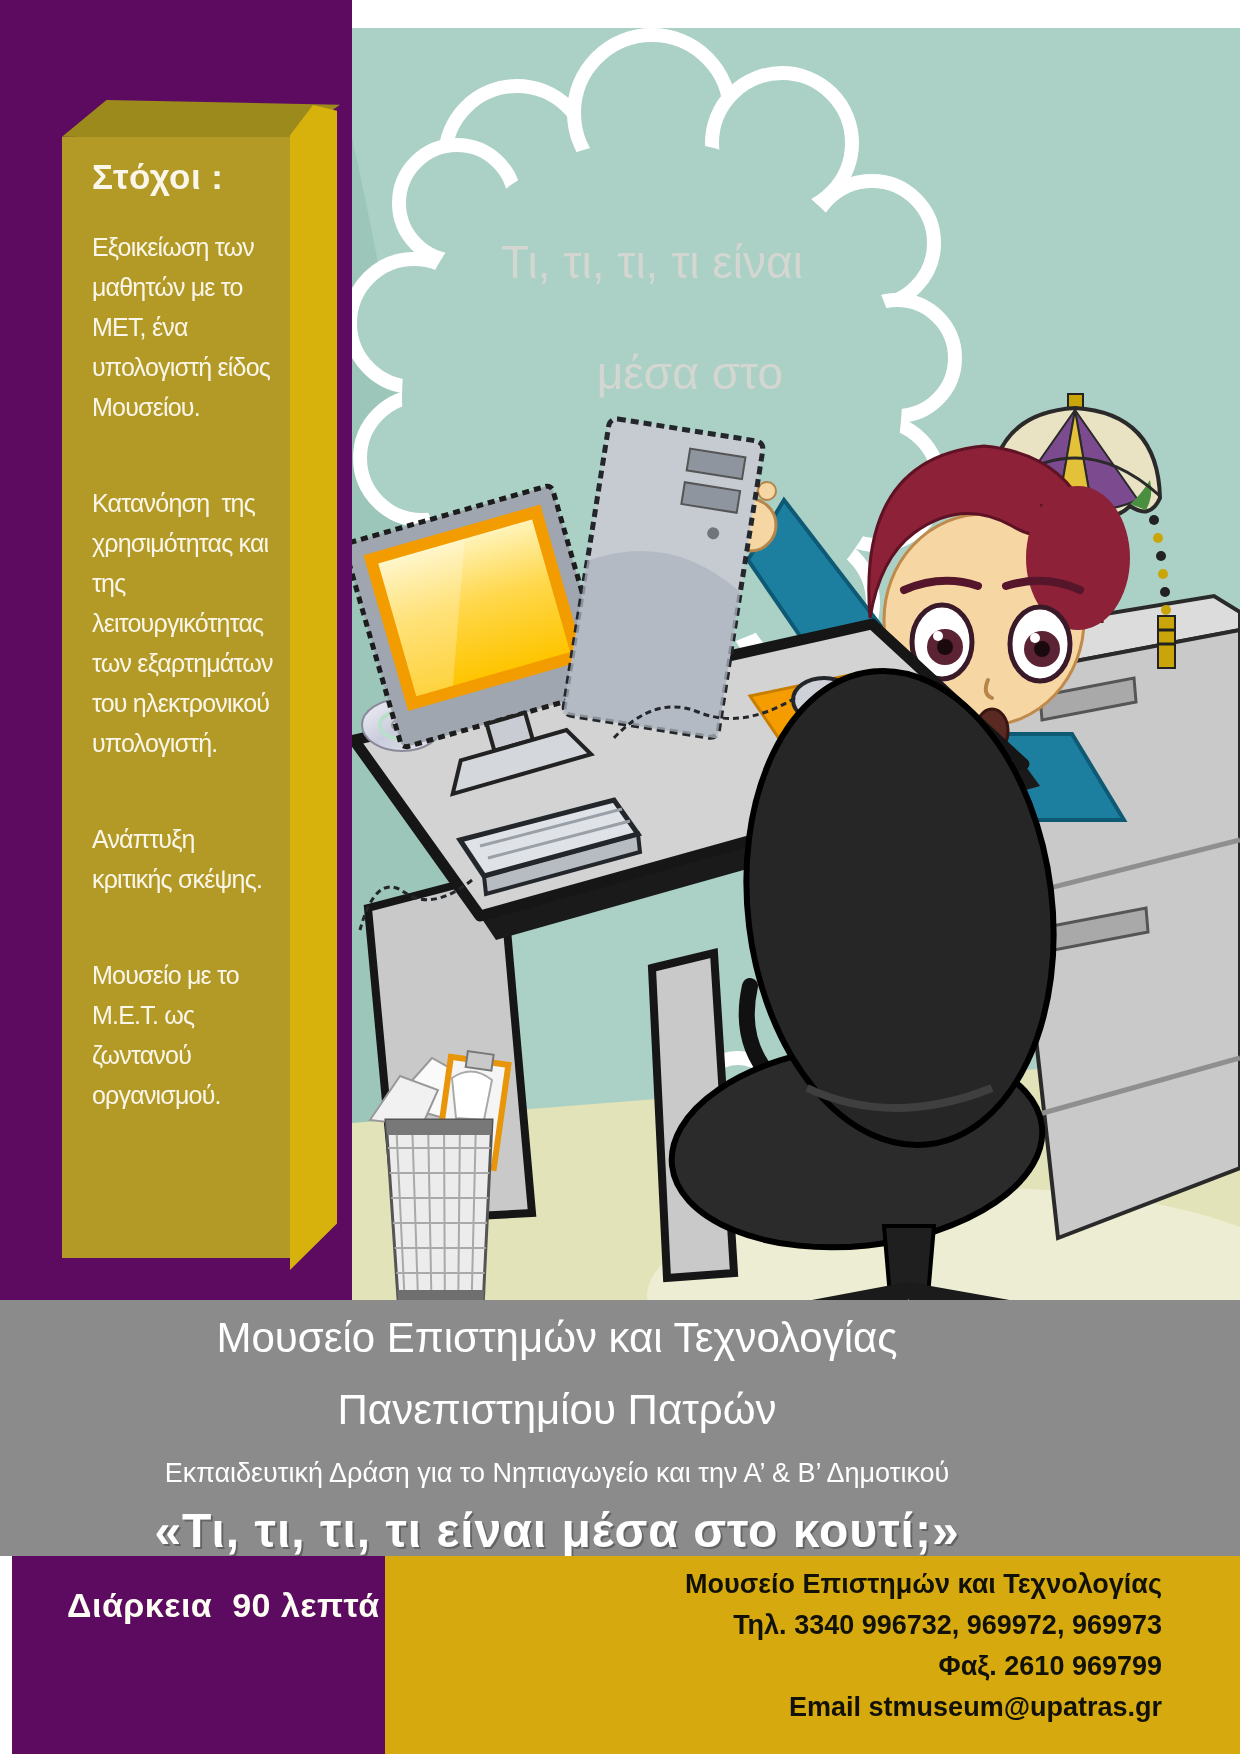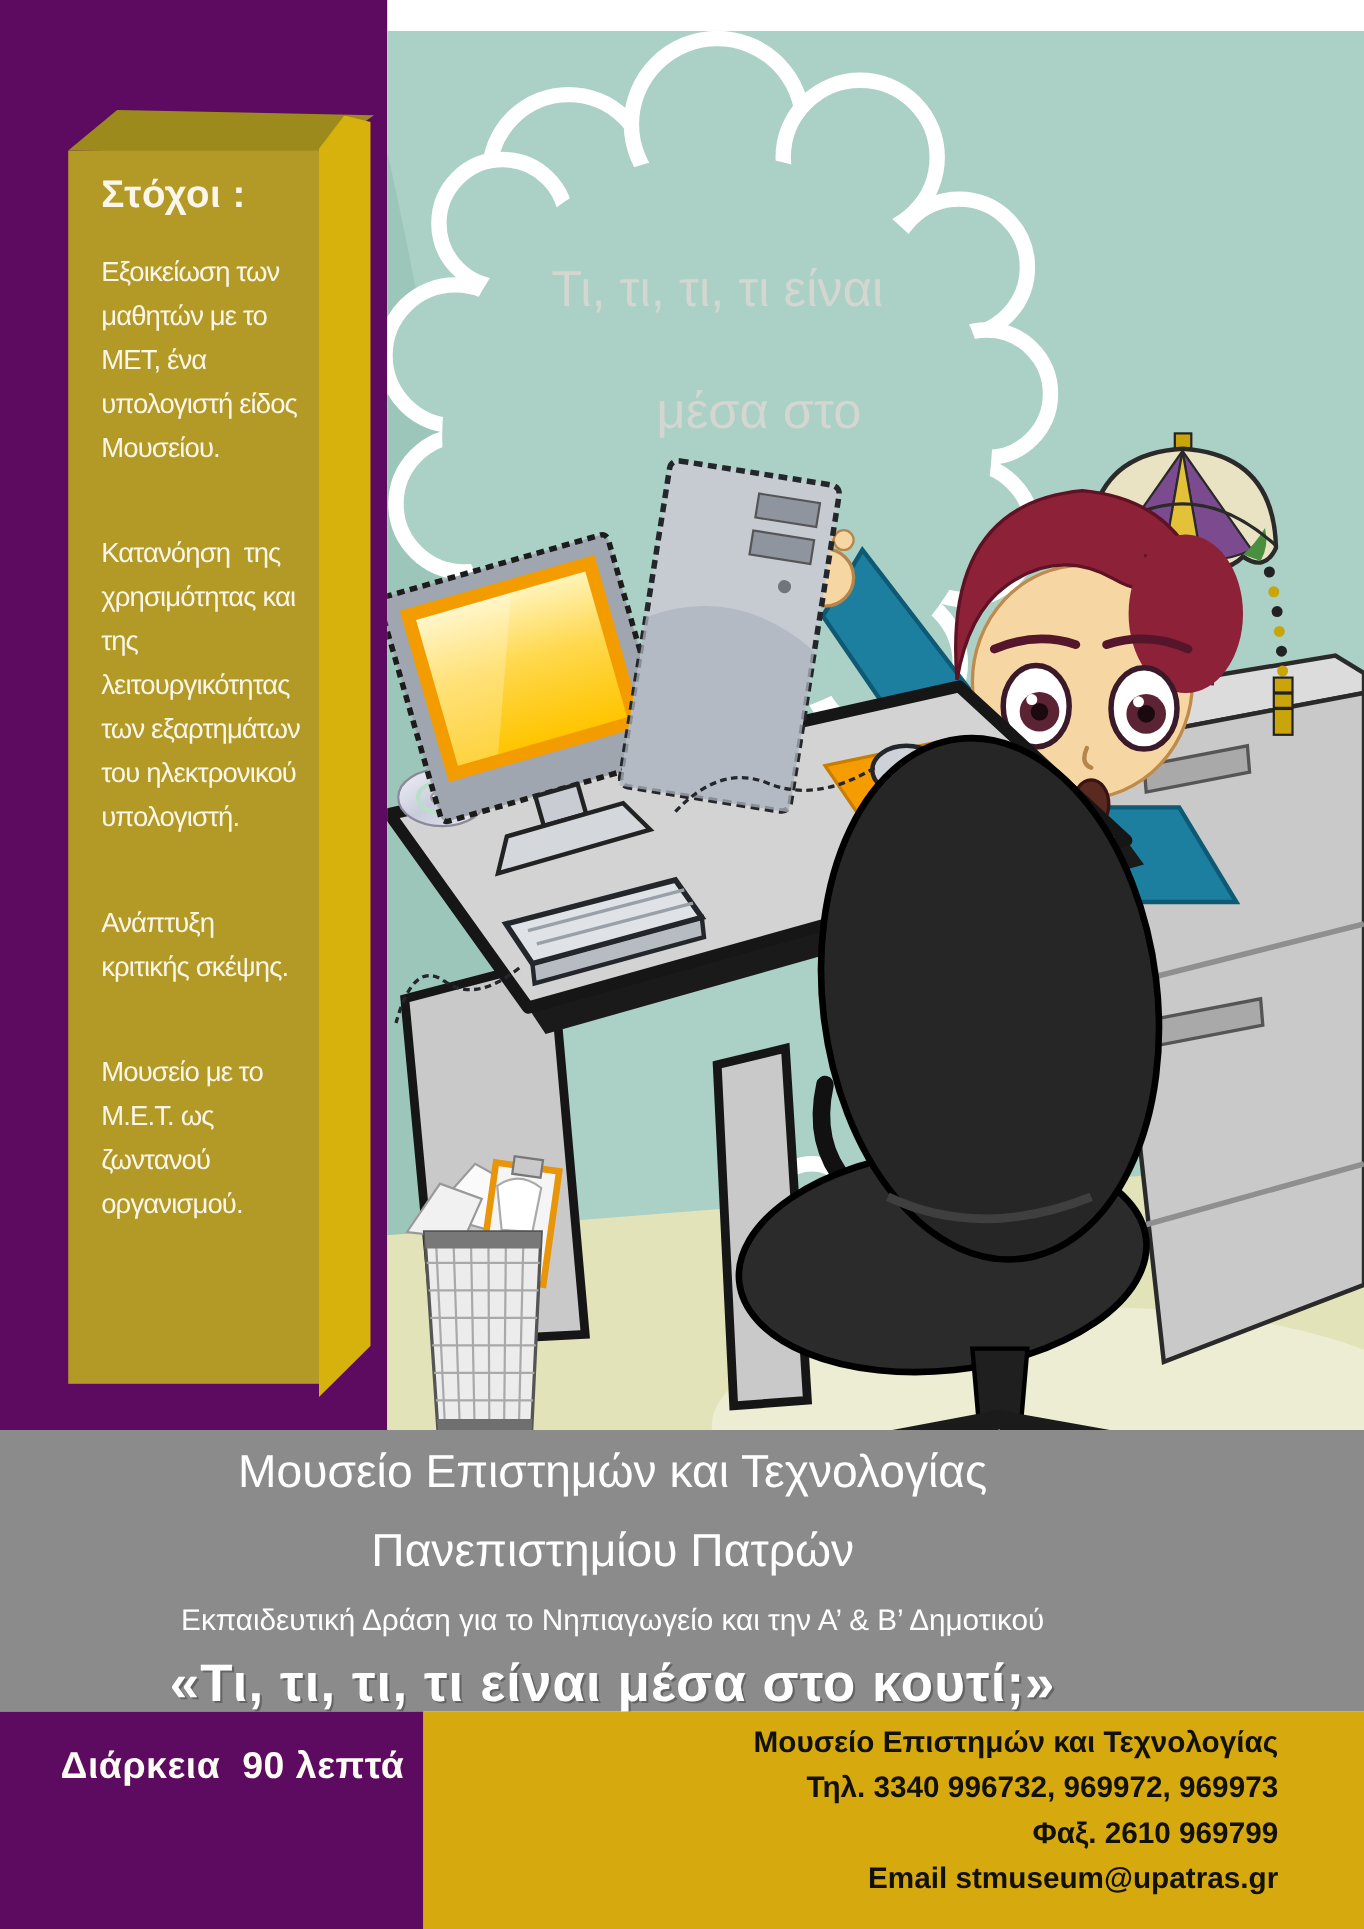--- a/index.html
+++ b/index.html
@@ -29,21 +29,21 @@
   
   .band{position:absolute;left:0;top:1300px;width:1240px;height:256px;background:#8b8b8b;
     box-sizing:border-box;padding-top:14px;}
   .band-inner{width:1114px;text-align:center;color:#ffffff;}
   .band-title{font-size:42px;font-weight:400;margin:0 0 24px 0;}
   .band-subtitle{font-size:27px;font-weight:400;margin:4px 0 14px 0;}
   .band-activity{font-size:48px;font-weight:bold;margin:0;
     text-shadow:2px 2px 0 rgba(0,0,0,0.28);letter-spacing:1px;}
   
   .footer{position:absolute;left:0;top:1556px;width:1240px;height:198px;}
-  .footer-left{position:absolute;left:0;top:0;width:385px;height:198px;background:#5c0b60;}
+  .footer-left{position:absolute;left:12px;top:0;width:385px;height:198px;background:#5c0b60;}
   .duration{position:absolute;left:55px;top:30px;color:#fdfdf4;font-size:34px;font-weight:bold;
     white-space:pre-wrap;letter-spacing:0.5px;}
   .footer-right{position:absolute;left:385px;top:0;width:855px;height:198px;background:#d6aa0f;
     box-sizing:border-box;padding:8px 78px 0 0;text-align:right;}
   .contact-line{color:#111108;font-size:27px;font-weight:bold;line-height:41px;margin:0;}
 </style>
 </head>
 <body>
 
 <div class="poster">

